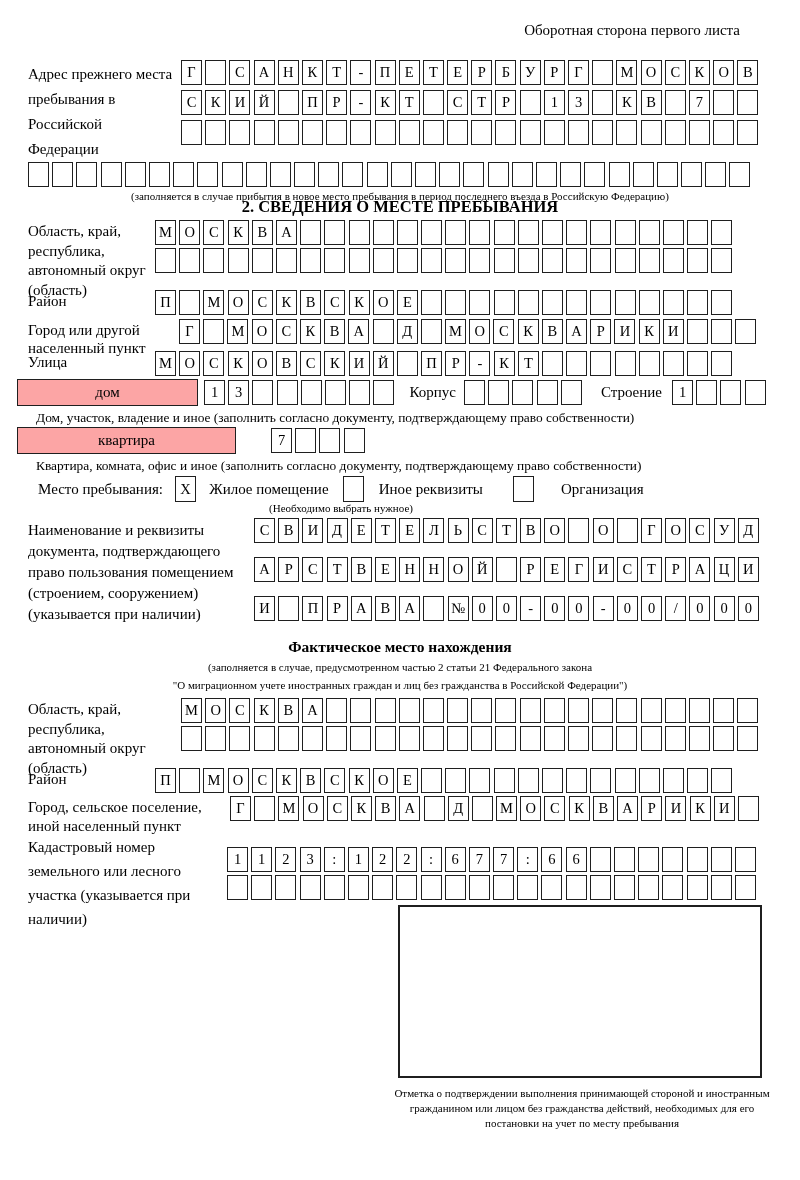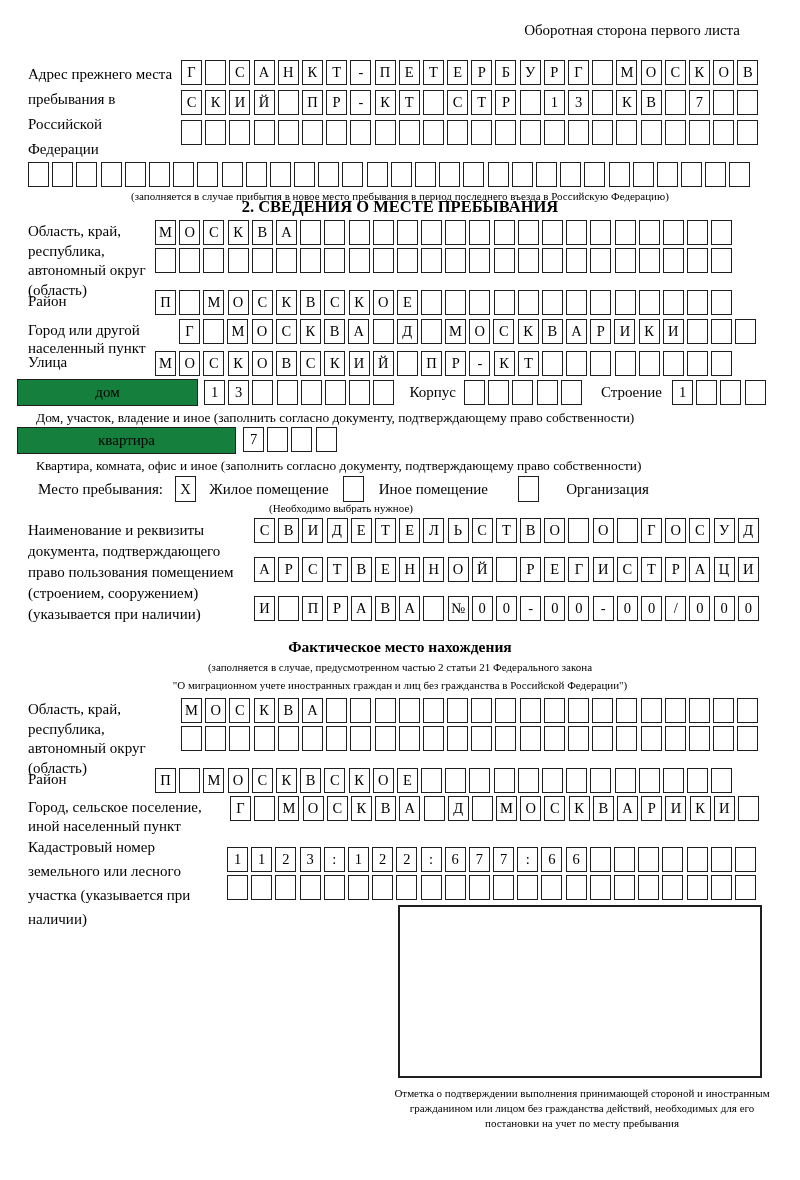--- a/index.html
+++ b/index.html
@@ -18,21 +18,21 @@
     margin-right:3.2px; display:flex; align-items:center; justify-content:center;
     font-size:14.5px; background:#fff;
   }
   .rows .cellrow { margin-bottom:5px; }
   .rows.tight .cellrow { margin-bottom:3px; }
   .rows.wide .cellrow { margin-bottom:14px; }
   .note { font-size:11px; text-align:center; }
   .sec-title { font-weight:bold; font-size:16.5px; text-align:center; }
   .sub-title { font-weight:bold; font-size:15.5px; text-align:center; }
   .bigbox {
-    border:1.6px solid #1f1f1f; height:27px; background:#15803d;
+    border:1.6px solid #1f1f1f; height:27px; background:#fca5a5;
     display:flex; align-items:center; justify-content:center; font-size:15px;
   }
   .inline-lbl { font-size:15px; padding-top:4px; }
   .mesto-row { display:flex; align-items:center; }
   .mesto-row .cell { height:26px; }
   .stamp-box { border:2px solid #1f1f1f; background:#fff; }
   .w800c { left:0; width:800px; text-align:center; }
 </style>
 </head>
 <body>
@@ -334,38 +334,38 @@
     <div class="cellrow">
         <div class="cell">1</div>
         <div class="cell"></div>
         <div class="cell"></div>
         <div class="cell"></div>
       </div>
   </div>
 
   <div class="blk" style="left:36px; top:410px; font-size:13.4px;">Дом, участок, владение и иное (заполнить согласно документу, подтверждающему право собственности)</div>
 
-  <div class="blk flexrow" style="left:17px; top:427px; ">
+  <div class="blk flexrow" style="left:17px; top:427px; align-items:center;gap:28px;">
     <div class="bigbox" style="width:219px; margin-right:7px;">квартира</div>
     <div class="cellrow">
         <div class="cell">7</div>
         <div class="cell"></div>
         <div class="cell"></div>
         <div class="cell"></div>
       </div>
   </div>
 
   <div class="blk" style="left:36px; top:458px; font-size:13.4px;">Квартира, комната, офис и иное (заполнить согласно документу, подтверждающему право собственности)</div>
 
   <div class="blk mesto-row" style="left:38px; top:476px;">
     <span>Место пребывания:</span>
     <div class="cell" style="margin-left:12px;">X</div>
     <span style="margin-left:10px;">Жилое помещение</span>
     <div class="cell" style="margin-left:14px;"></div>
-    <span style="margin-left:12px;">Иное помещение</span>
+    <span style="margin-left:12px;">Иное реквизиты</span>
     <div class="cell" style="margin-left:30px;"></div>
     <span style="margin-left:24px;">Организация</span>
   </div>
 
   <div class="blk note" style="left:176px; top:502px; width:330px;">(Необходимо выбрать нужное)</div>
 
   <div class="blk flexrow" style="left:28px; top:518px;">
     <div class="lbl" style="width:226px; line-height:21px;">Наименование и реквизиты документа, подтверждающего право пользования помещением (строением, сооружением) (указывается при наличии)</div>
     <div class="rows wide">
       <div class="cellrow">

